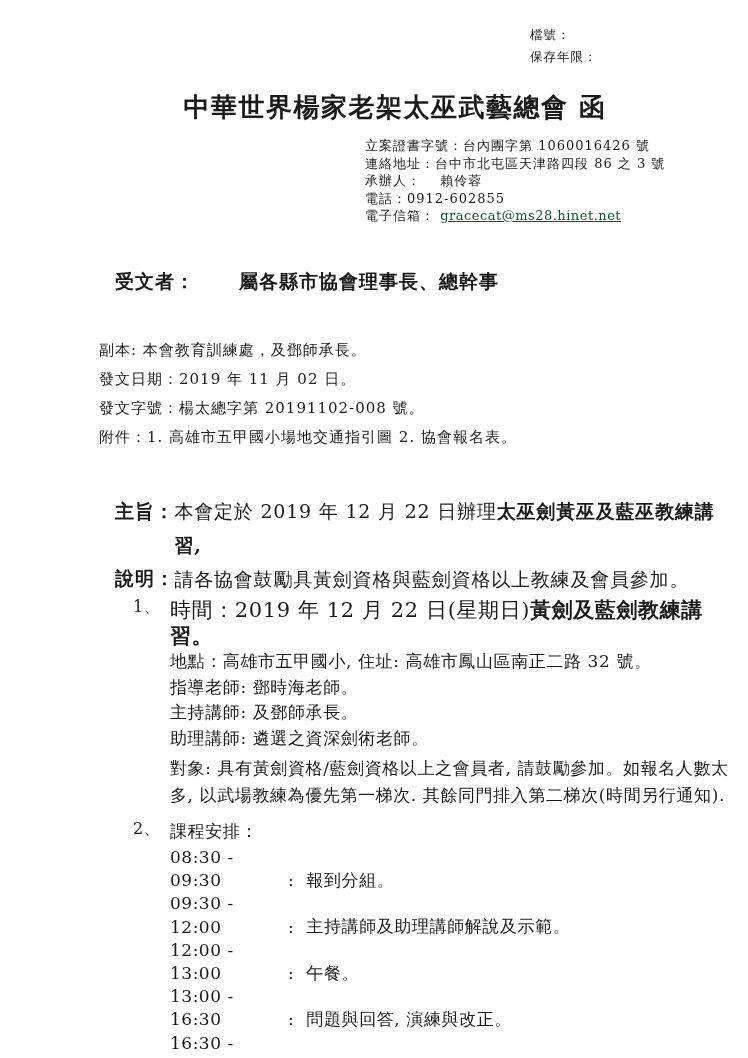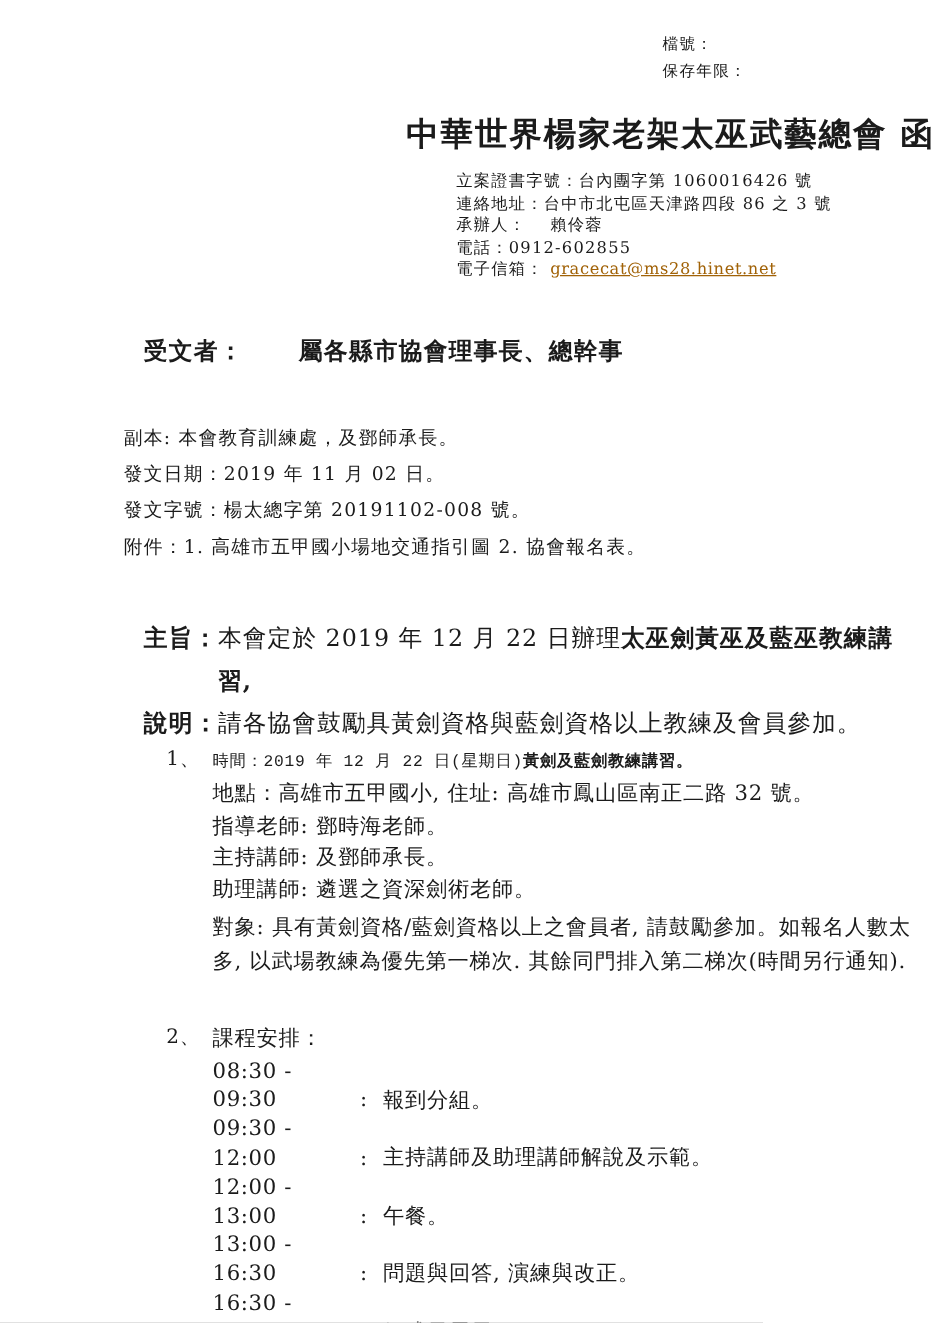--- a/index.html
+++ b/index.html
@@ -11,29 +11,29 @@
     background: #ffffff;
     color: #1b1b1b;
     overflow: hidden;
   }
   .filebox {
     position: absolute; left: 530px; top: 24px;
     font-size: 12.5px; line-height: 22px; letter-spacing: 1px;
   }
   .doc-title {
     position: absolute; left: 0; right: 0; top: 90px;
-    text-align: right; padding-left: 42px;
+    text-align: center; padding-left: 42px;
     font-size: 26px; font-weight: bold; letter-spacing: 1.5px;
   }
   .letterhead {
     position: absolute; left: 365px; top: 137px;
     font-size: 13px; line-height: 17.5px; letter-spacing: 1px;
   }
   .letterhead .name { margin-left: 14px; }
-  .letterhead a { color: #a16207; text-decoration: underline; letter-spacing: 0.5px; }
+  .letterhead a { color: #14532d; text-decoration: underline; letter-spacing: 0.5px; }
   .recipient {
     position: absolute; left: 115px; top: 266px;
     font-size: 19px; font-weight: bold; letter-spacing: 1px; line-height: 31px;
     display: flex;
     gap: 44px;
   }
   .recipient .content { max-width: 545px; }
   .meta {
     position: absolute; left: 99px; top: 336px;
     font-size: 15px; letter-spacing: 1px; line-height: 29px;
@@ -51,21 +51,21 @@
     font-size: 19px; font-weight: bold; letter-spacing: 1px;
   }
   .item {
     position: absolute; left: 133px;
     font-size: 17px; letter-spacing: 0.6px;
     display: flex;
   }
   .item .num { width: 37px; flex: none; font-size: 16px; }
   .item1 { top: 597px; }
   .item1 .content { width: 566px; }
-  .item1 .time-line { font-size: 13px; line-height: 26px; font-family: Liberation Mono, monospace; }
+  .item1 .time-line { font-size: 21px; line-height: 26px; }
   .item1 .line { line-height: 25.5px; }
   .item1 .target { margin-top: 4px; line-height: 26.5px; }
   .item2 { top: 819px; }
   .item2 .heading { line-height: 25px; margin-bottom: 2px; }
   .item2 .sched-row { line-height: 23.2px; }
   .item2 .t { display: inline-block; width: 118px; letter-spacing: 0.5px; }
   .item2 .c { margin-right: 12px; }
 </style>
 </head>
 <body>

